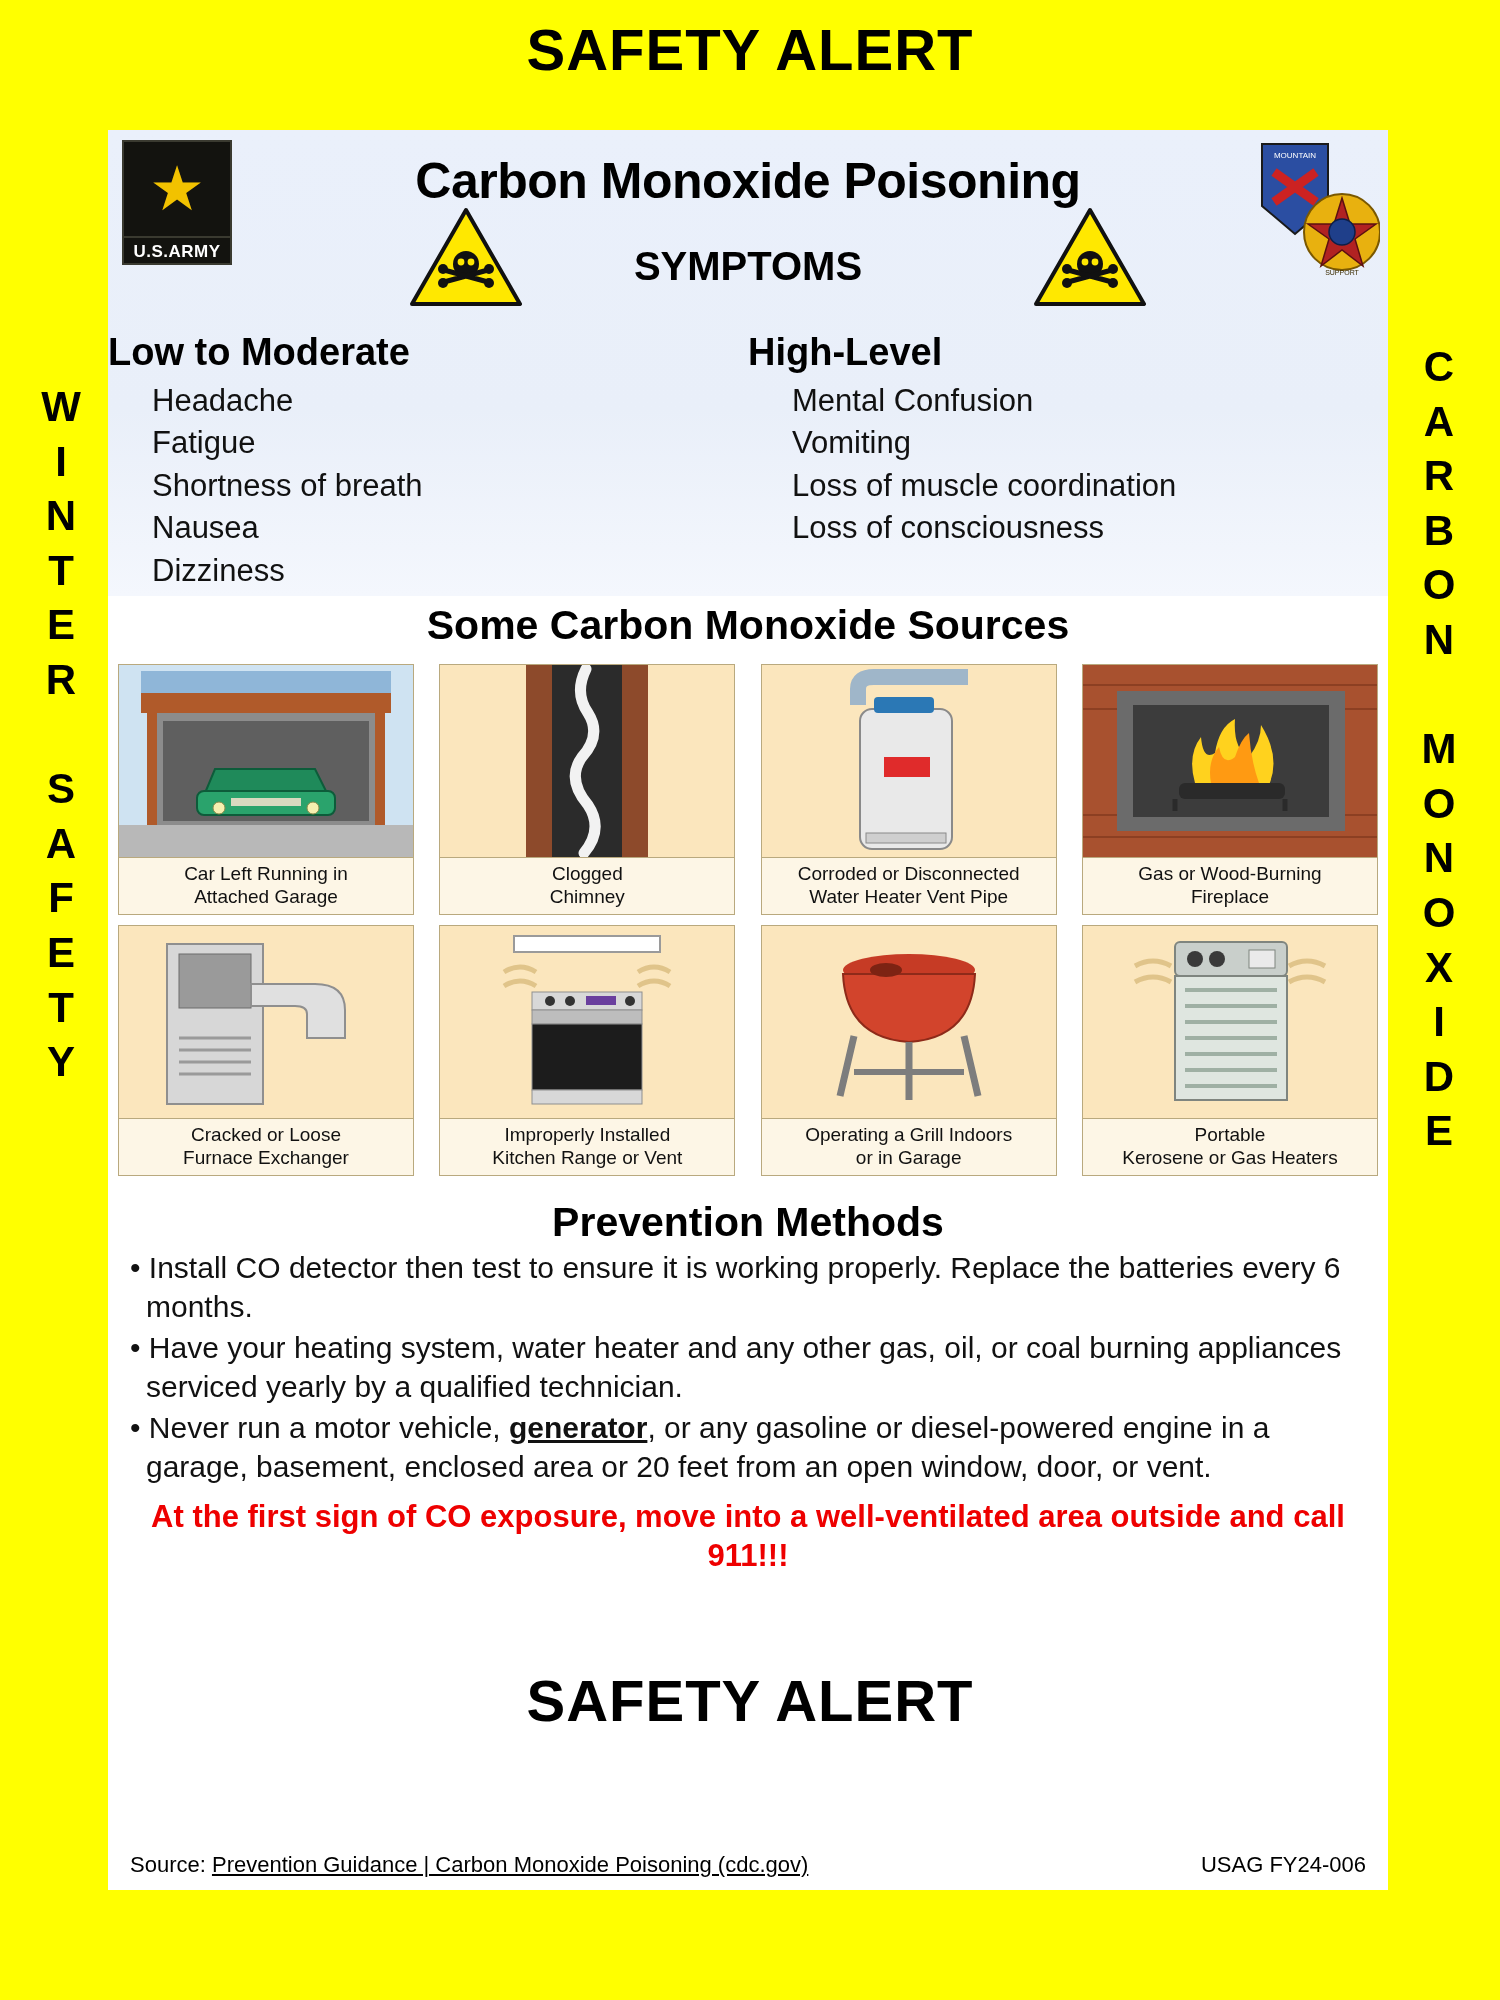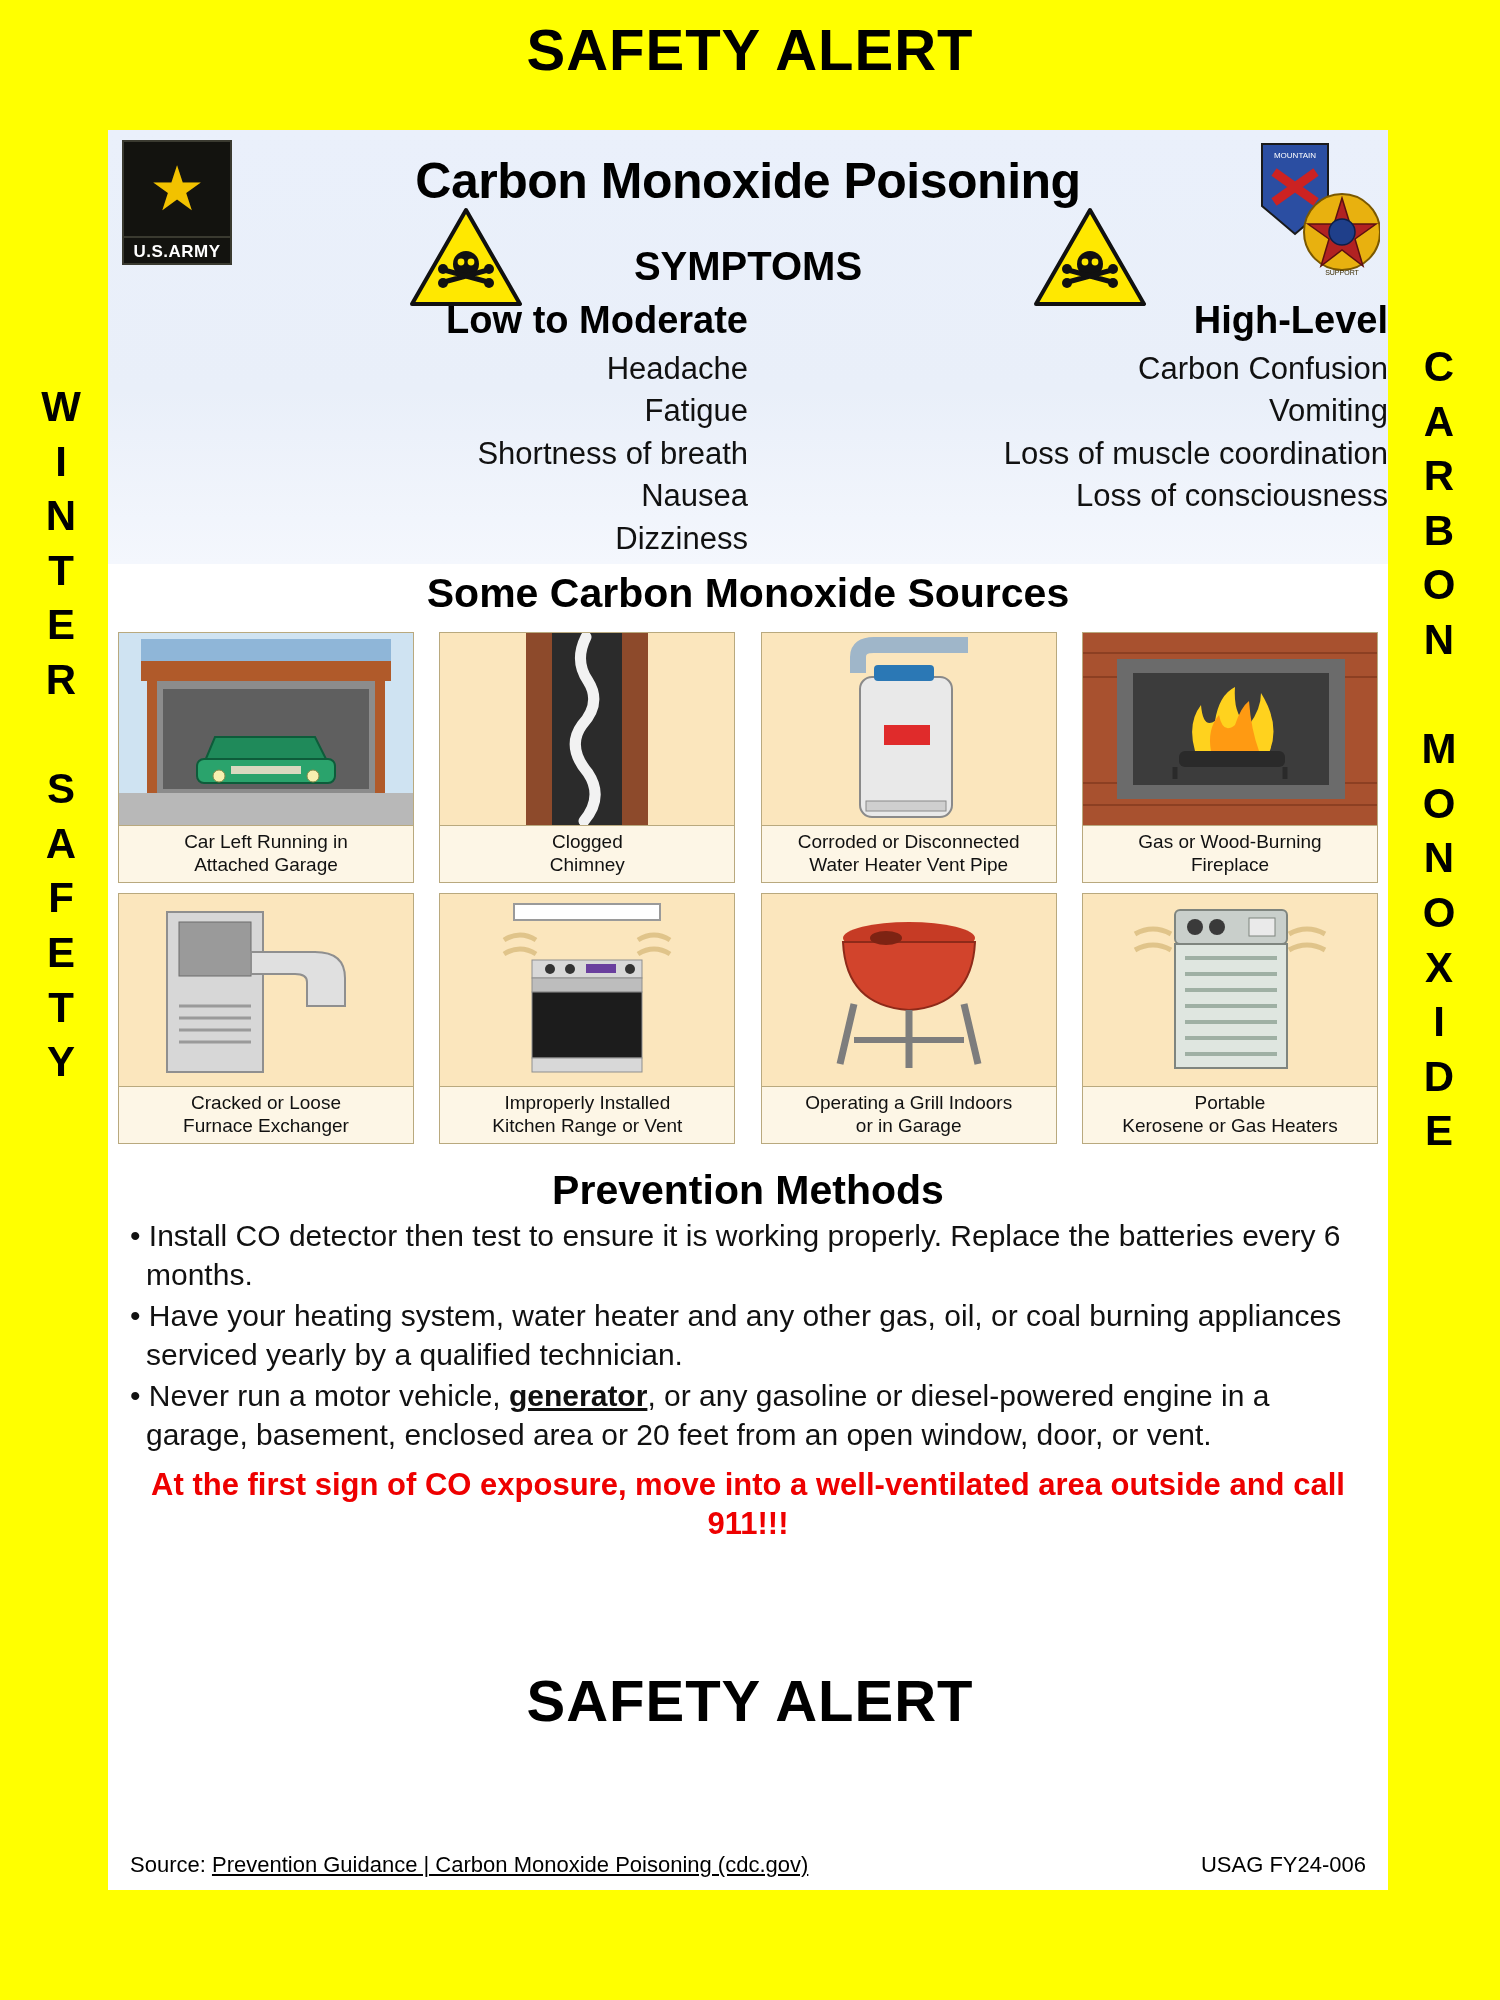--- a/index.html
+++ b/index.html
@@ -82,21 +82,22 @@
     font-weight: bold;
     color: #000;
     margin-top: 34px;
   }
   .sym-cols {
     display: flex;
     margin-top: 10px;
   }
   .sym-col {
     flex: 1;
-    text-align: right;
+    text-align: left;
+    margin-top: 32px;
   }
   .sym-col h3 {
     margin: 0 0 6px 0;
     font-size: 38px;
     font-weight: bold;
   }
   .sym-col ul {
     list-style: none;
     margin: 0;
     padding: 0;
@@ -364,21 +365,21 @@
             <li>Headache</li>
             <li>Fatigue</li>
             <li>Shortness of breath</li>
             <li>Nausea</li>
             <li>Dizziness</li>
           </ul>
         </div>
         <div class="sym-col">
           <h3>High-Level</h3>
           <ul>
-            <li>Carbon Confusion</li>
+            <li>Mental Confusion</li>
             <li>Vomiting</li>
             <li>Loss of muscle coordination</li>
             <li>Loss of consciousness</li>
           </ul>
         </div>
       </div>
     </div>
 
     <div class="sources-head">Some Carbon Monoxide Sources</div>
 

